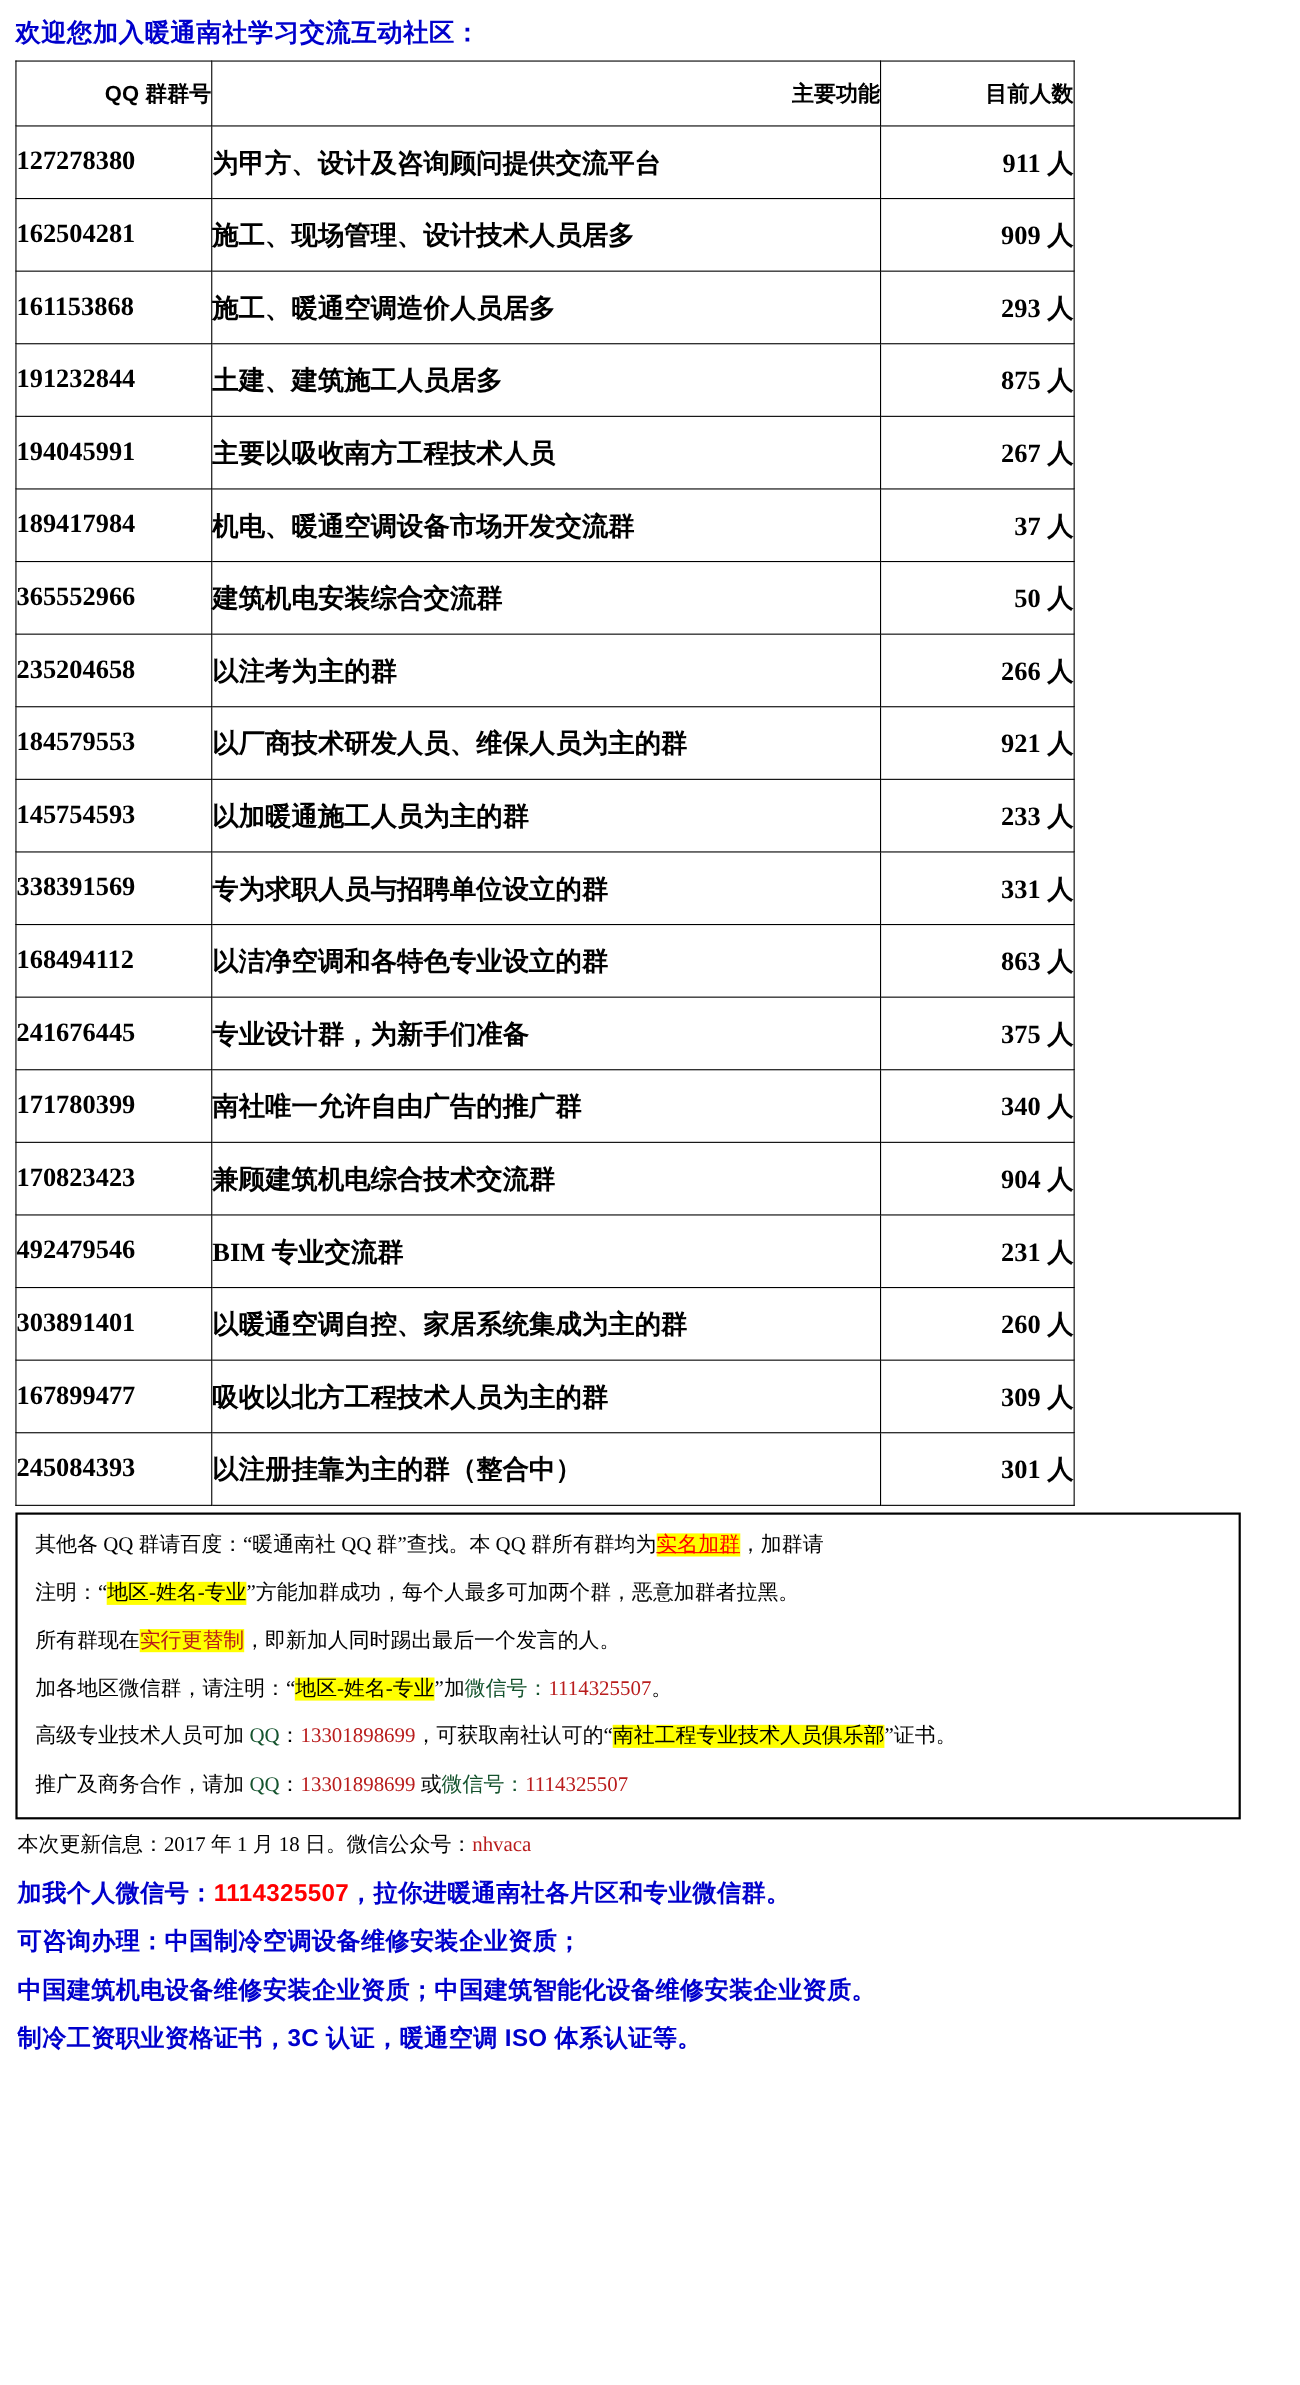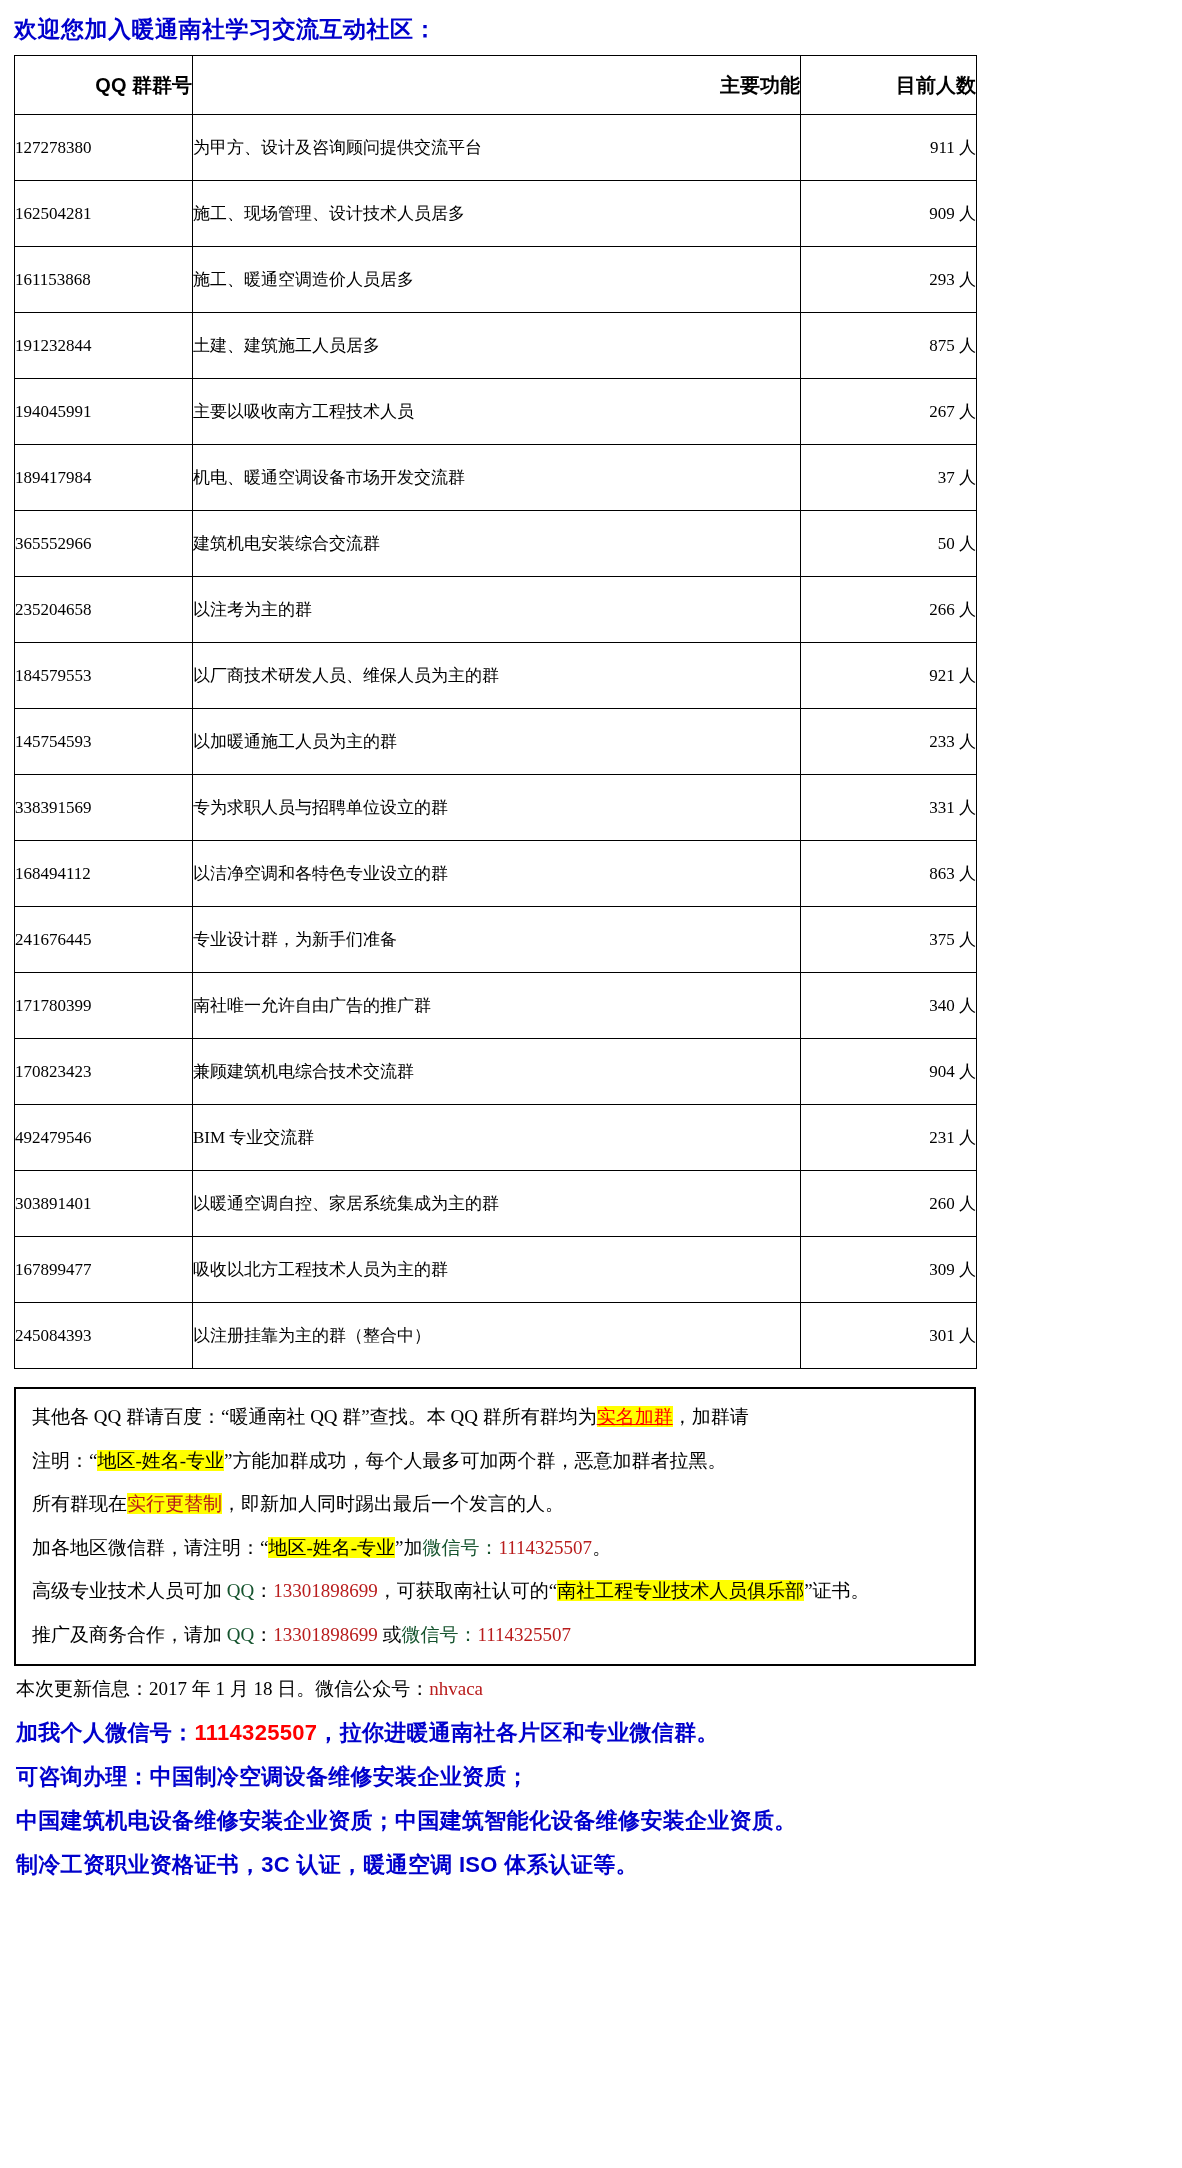--- a/index.html
+++ b/index.html
@@ -27,24 +27,25 @@
     margin: 4px 0 10px 2px;
   }
   table.qq {
     border-collapse: collapse;
     width: 962px;
     margin-left: 2px;
     table-layout: fixed;
   }
   table.qq th, table.qq td {
     border: 1px solid #000000;
-    font-size: 17px;
+    font-size: 24px;
     padding: 0;
     height: 65px;
     vertical-align: middle;
+    font-weight: bold;
   }
   table.qq th {
     font-family: "Liberation Sans", "DejaVu Sans", sans-serif;
     font-weight: bold;
     text-align: right;
     height: 58px;
     font-size: 20px;
   }
   col.c-id { width: 178px; }
   col.c-fn { width: 608px; }
@@ -56,23 +57,23 @@
   }
   td.fn {
     padding-left: 18px;
     font-size: 19px;
   }
   td.ct {
     text-align: right;
     font-size: 19px;
   }
   .notes {
-    width: 962px;
+    width: 1114px;
     box-sizing: border-box;
-    margin: 18px 0 0 2px;
+    margin: 6px 0 0 2px;
     border: 2px solid #000000;
     padding: 14px 32px 12px 16px;
   }
   .notes p {
     margin: 0 0 16px 0;
     font-size: 19px;
     line-height: 1.45;
   }
   .notes p:last-child { margin-bottom: 4px; }
   .hl { background: #ffff00; }

